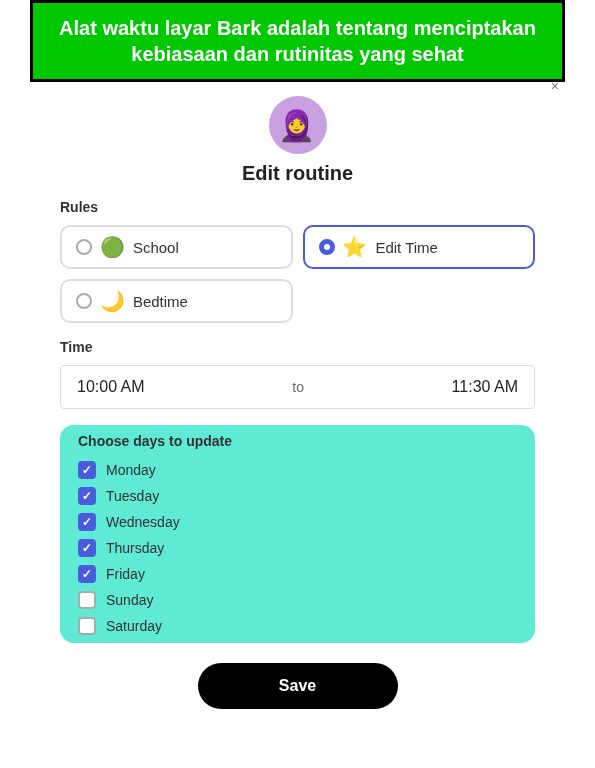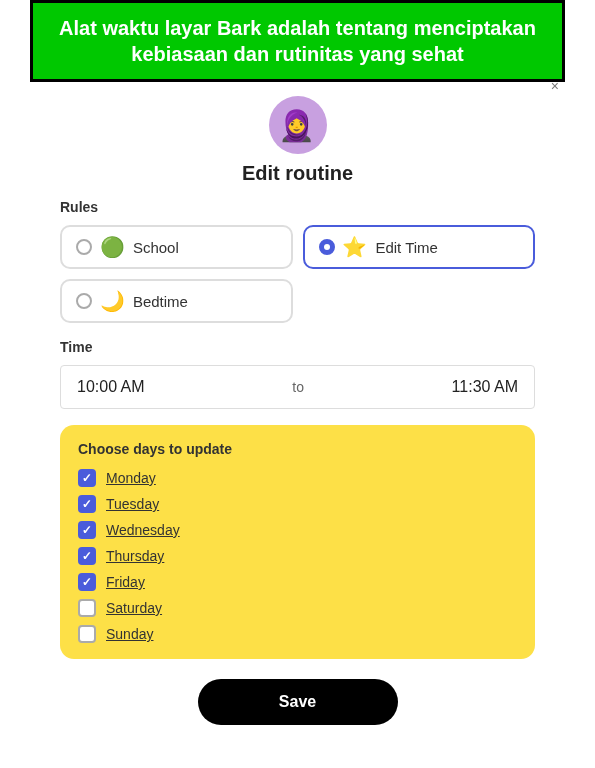--- a/index.html
+++ b/index.html
@@ -161,23 +161,23 @@
     .time-separator {
       font-size: 14px;
       color: #666;
       flex: 1;
       text-align: center;
     }
 
     
     .days-section {
       margin-top: 16px;
-      background: #fde047;
+      background: #5eead4;
       border-radius: 14px;
-      padding: 16px 18px;
+      padding: 8px 18px;
     }
     .days-title {
       font-size: 14px;
       font-weight: 700;
       color: #333;
       margin-bottom: 12px;
     }
     .day-item {
       display: flex;
       align-items: center;
@@ -202,21 +202,20 @@
     }
     .checkmark {
       color: #fff;
       font-size: 12px;
       font-weight: 700;
       line-height: 1;
     }
     .day-label {
       font-size: 14px;
       color: #333;
-      text-decoration: underline;
     }
 
     
     .save-btn {
       display: block;
       width: 200px;
       margin: 20px auto 0;
       background: #000000;
       color: #fff;
       border: none;
@@ -308,23 +307,23 @@
       <span class="day-label">Thursday</span>
     </div>
     <div class="day-item">
       <div class="checkbox">
           <span class="checkmark">✓</span>
         </div>
       <span class="day-label">Friday</span>
     </div>
     <div class="day-item">
       <div class="checkbox unchecked"></div>
+      <span class="day-label">Sunday</span>
+    </div>
+    <div class="day-item">
+      <div class="checkbox unchecked"></div>
       <span class="day-label">Saturday</span>
     </div>
-    <div class="day-item">
-      <div class="checkbox unchecked"></div>
-      <span class="day-label">Sunday</span>
-    </div>
   </div>
 
 </div>
 
 <button class="save-btn">Save</button>
 
 </body></html>

